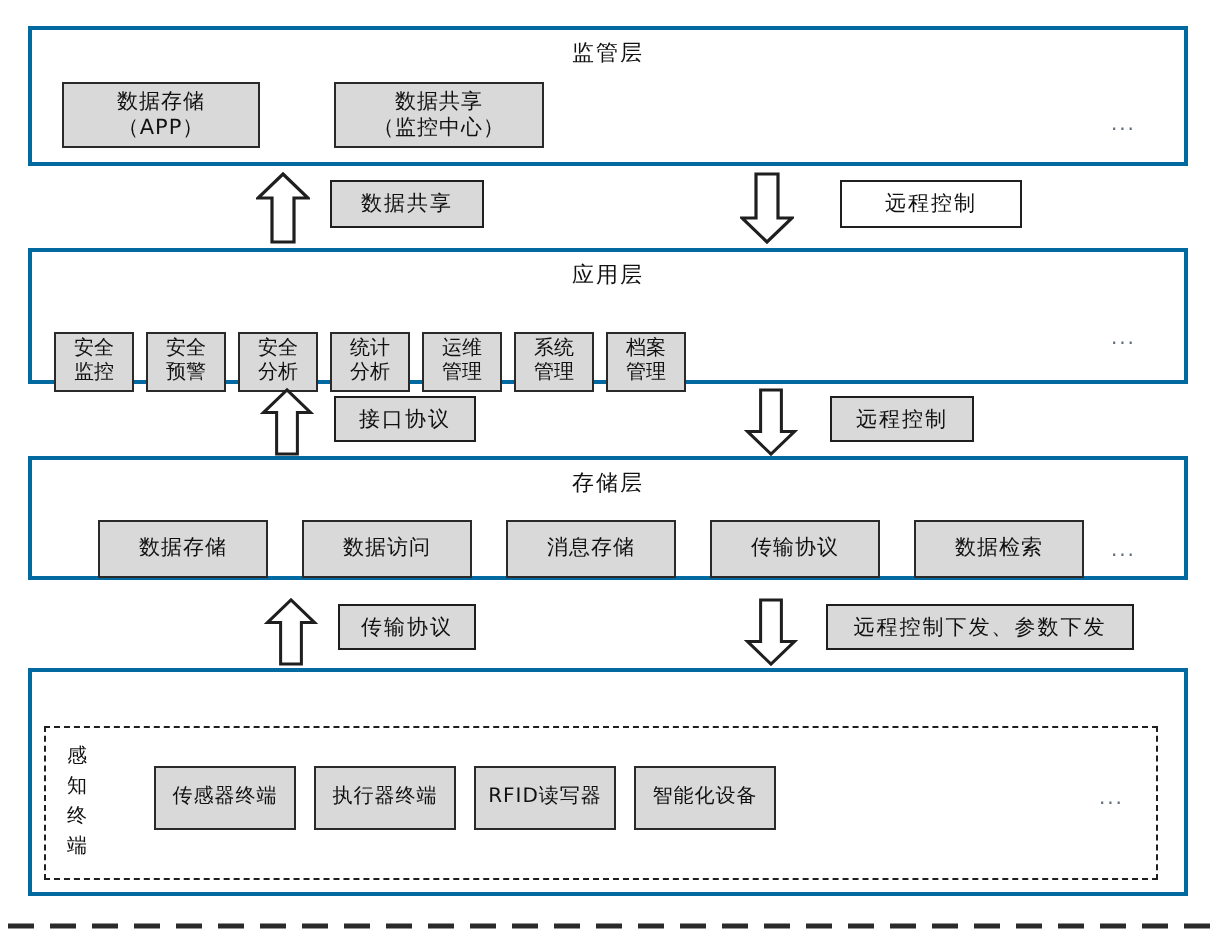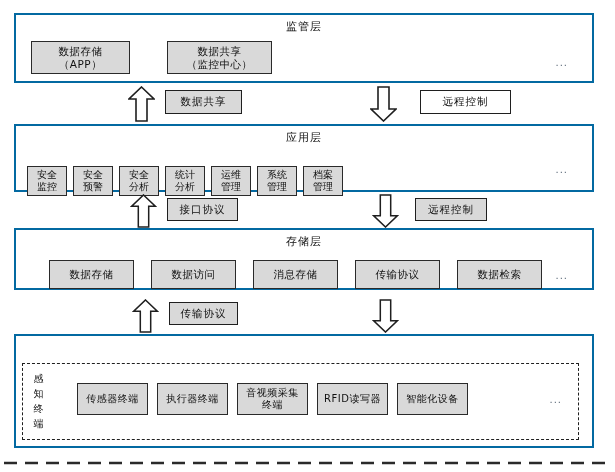--- a/index.html
+++ b/index.html
@@ -115,30 +115,29 @@
     <div class="ellipsis" style="right:24px;top:40px;">...</div>
   </div>
 
   <svg class="arrow" style="left:132px;top:299px;height:34px;" viewBox="0 0 27 36">
     <path d="M13.5 1 L26 13 H19 V35 H8 V13 H1 Z" fill="#ffffff" stroke="#1f1f1f" stroke-width="1.6"></path>
   </svg>
   <div class="flow-label" style="left:169px;top:302px;width:69px;height:23px;text-align:right;">传输协议</div>
   <svg class="arrow" style="left:372px;top:299px;height:34px;" viewBox="0 0 27 36">
     <path d="M8 1 H19 V23 H26 L13.5 35 L1 23 H8 Z" fill="#ffffff" stroke="#1f1f1f" stroke-width="1.6"></path>
   </svg>
+  <div class="flow-label" style="left:413px;top:302px;width:154px;height:23px;">远程控制下发、参数下发</div>
 
   <div class="layer" style="top:334px;height:114px;">
     <div class="dashed-group">
       <div class="side-label">感知终端</div>
       <div class="box-row" style="left:35px;top:19px;gap:9px;margin-left:19px;">
 
       <div class="nbox l4box">传感器终端</div>
           <div class="nbox l4box">执行器终端</div>
-          <div class="nbox l4box">音视频采集
-终端</div>
           <div class="nbox l4box">RFID读写器</div>
           <div class="nbox l4box">智能化设备</div>
         </div>
       <div class="ellipsis" style="right:16px;top:30px;">...</div>
     </div>
   </div>
 
   <svg class="bottom-line" viewBox="0 0 615 6" preserveAspectRatio="none">
     <line x1="4" y1="3" x2="612" y2="3" stroke="#2a2a2a" stroke-width="2.4" stroke-dasharray="13,8"></line>
   </svg>

